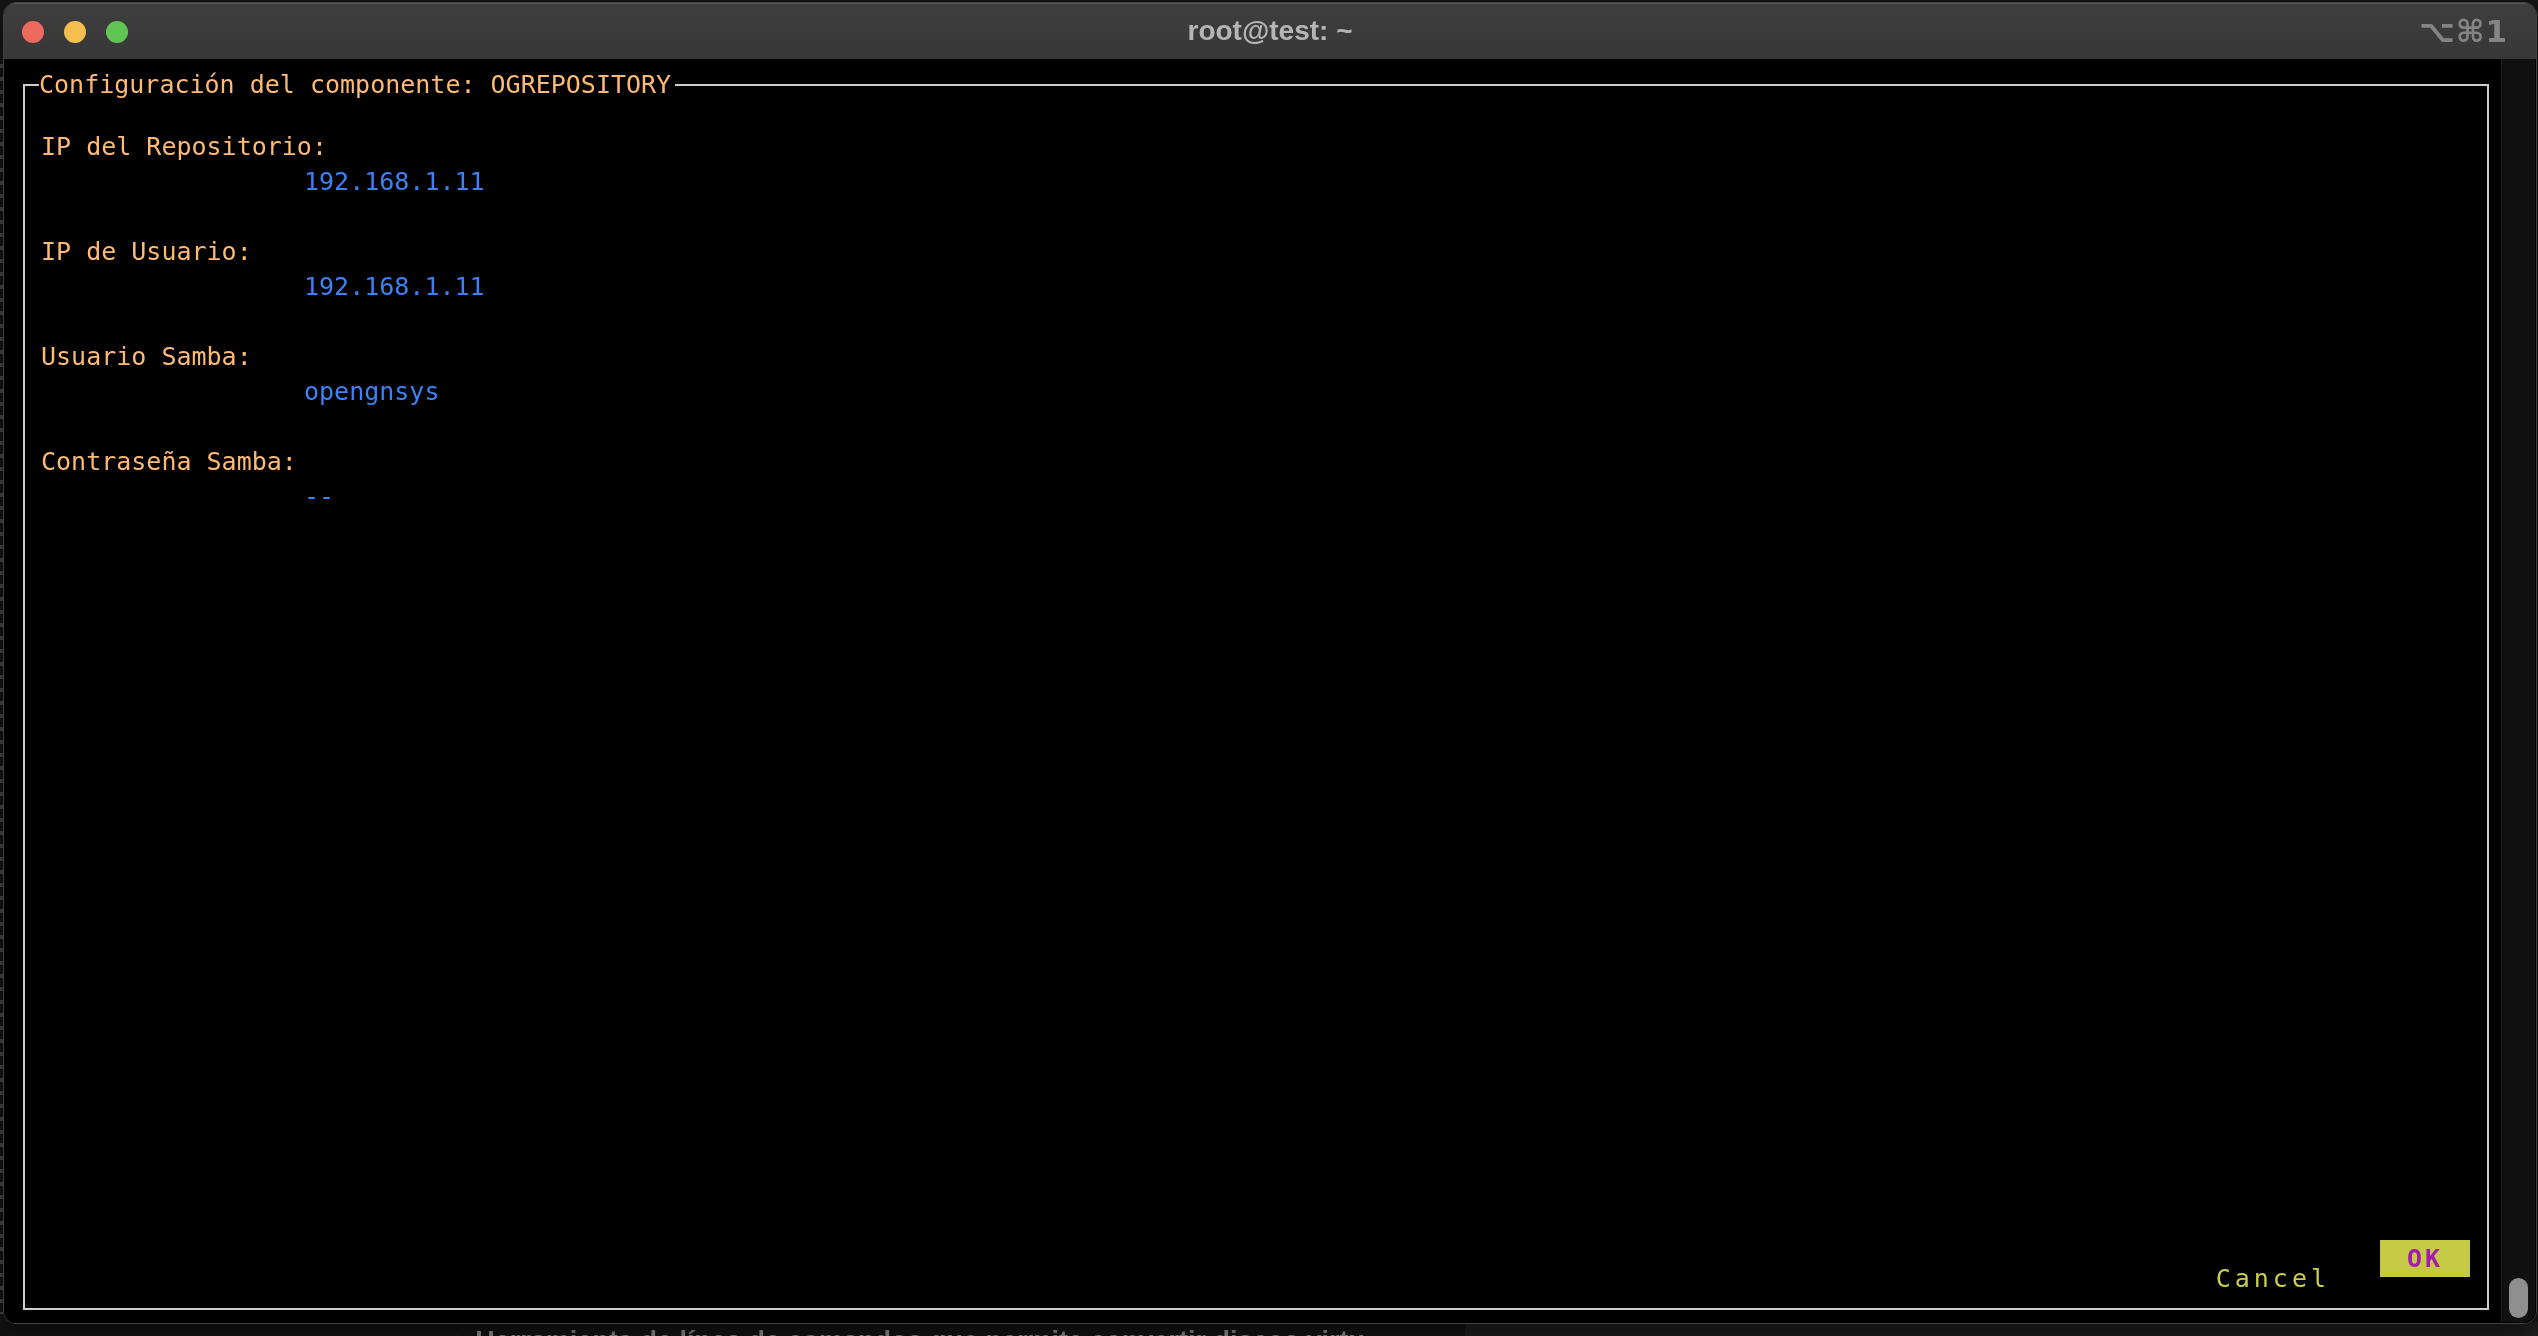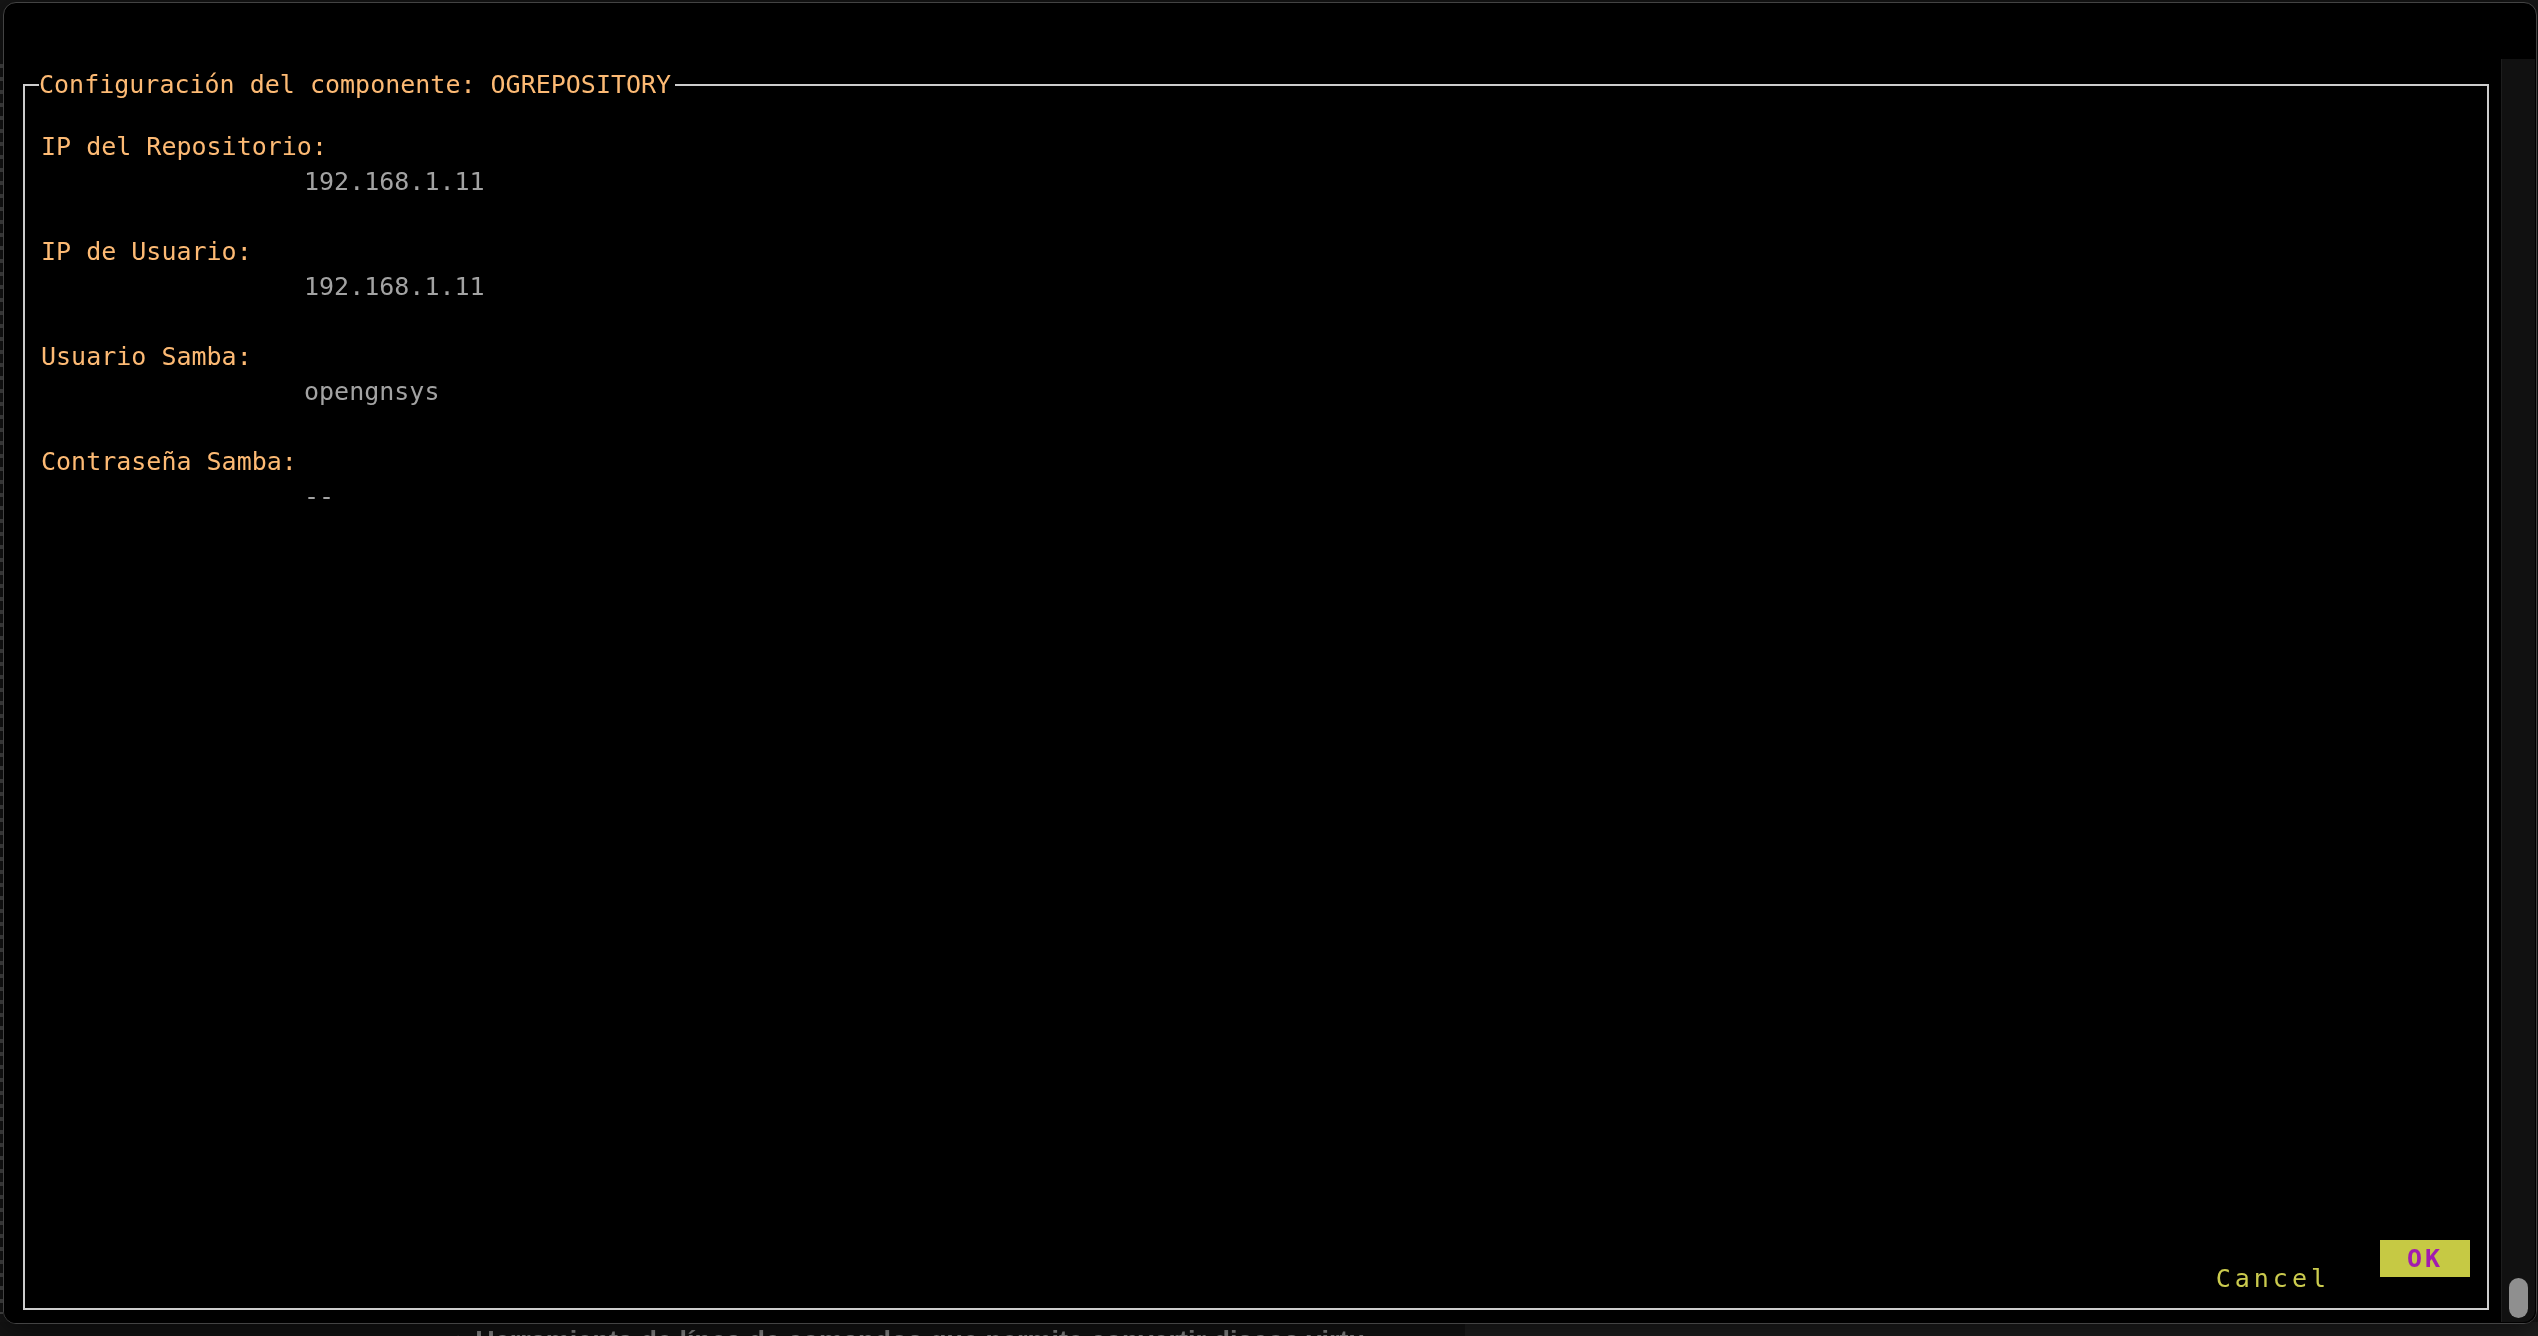--- a/index.html
+++ b/index.html
@@ -79,21 +79,21 @@
   }
   .dialog-title {
     position: absolute; top: -19px; left: 14px;
     background: #000; padding: 0 4px 0 0;
     color: #fdba74; white-space: nowrap;
   }
   .field-label, .field-value {
     position: absolute; height: 35px; white-space: nowrap;
   }
   .field-label { left: 16px; color: #fdba74; }
-  .field-value { left: 279px; color: #a3a3a3; }
+  .field-value { left: 279px; color: #3b82f6; }
   .fl-0 { top: 43px; }  .fv-0 { top: 78px; }
   .fl-1 { top: 148px; } .fv-1 { top: 183px; }
   .fl-2 { top: 253px; } .fv-2 { top: 288px; }
   .fl-3 { top: 358px; } .fv-3 { top: 393px; }
   .dialog-buttons {
     position: absolute; right: 17px; bottom: 14px;
     display: flex; align-items: center; gap: 44px;
   }
   .btn-cancel {
     color: #cbcb4e; background: transparent; border: none;
@@ -114,20 +114,29 @@
 
 <div class="bottom-strip">
   <div class="lighter-seg"></div>
   <div class="bg-list-line">
     <span class="bullet">•</span><span>Herramienta de línea de comandos que permite convertir discos virtu</span>
   </div>
 </div>
 
 <div class="terminal-window">
 
+  <div class="titlebar">
+    <div class="traffic-lights">
+      <div class="tl tl-close"></div>
+      <div class="tl tl-min"></div>
+      <div class="tl tl-zoom"></div>
+    </div>
+    <div class="window-title">root@test: ~</div>
+    <div class="shortcut-badge">⌥⌘1</div>
+  </div>
 
   <div class="content">
 
     <div class="dialog">
       <div class="dialog-title">Configuración del componente: OGREPOSITORY</div>
 
       <div class="field-label fl-0">IP del Repositorio:</div>
       <div class="field-value fv-0">192.168.1.11</div>
 
       <div class="field-label fl-1">IP de Usuario:</div>

